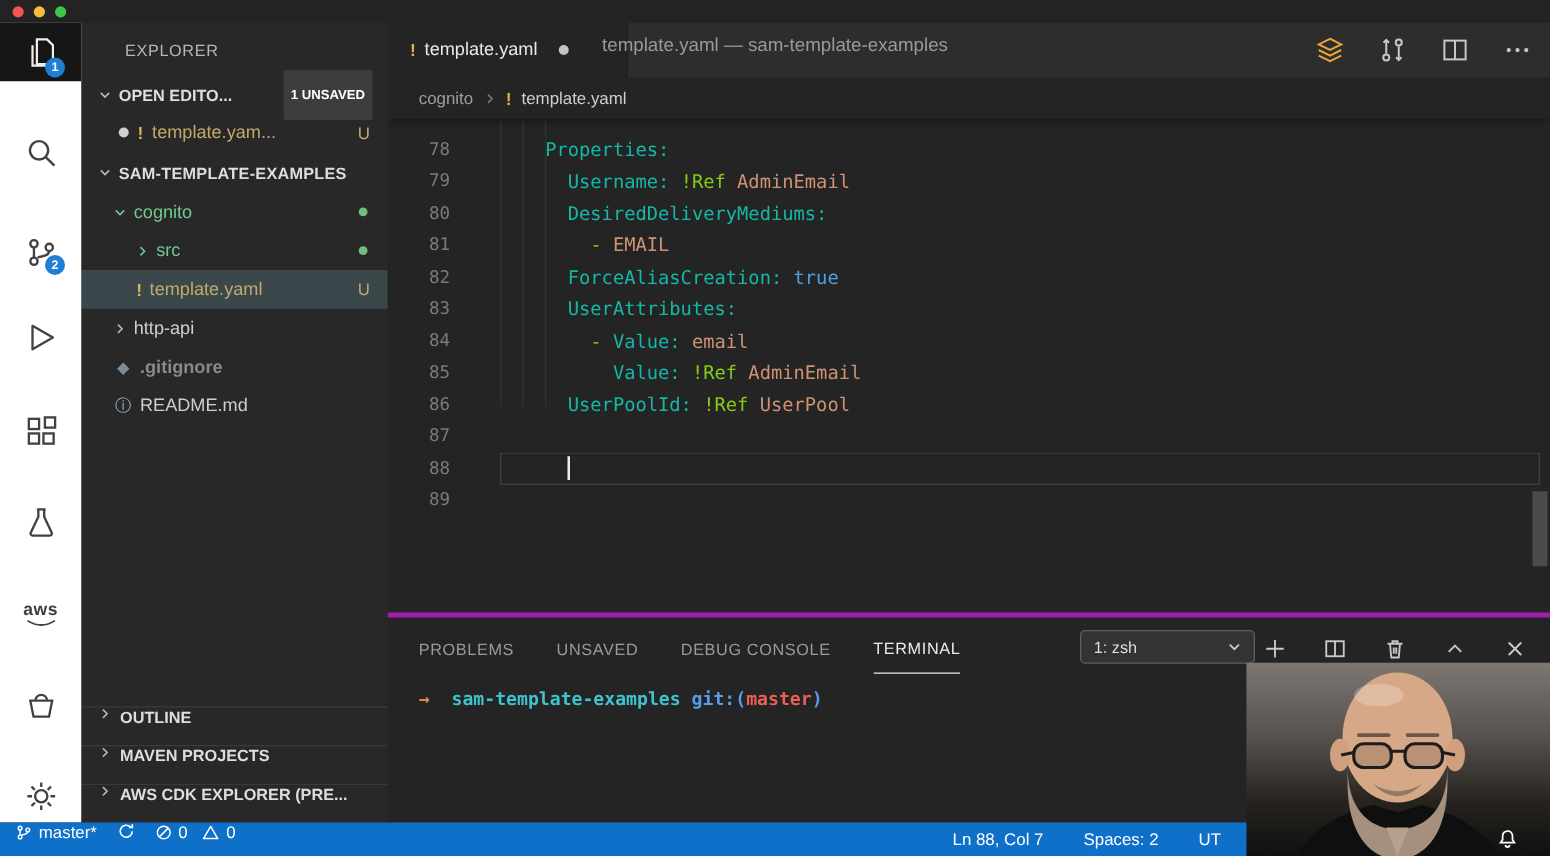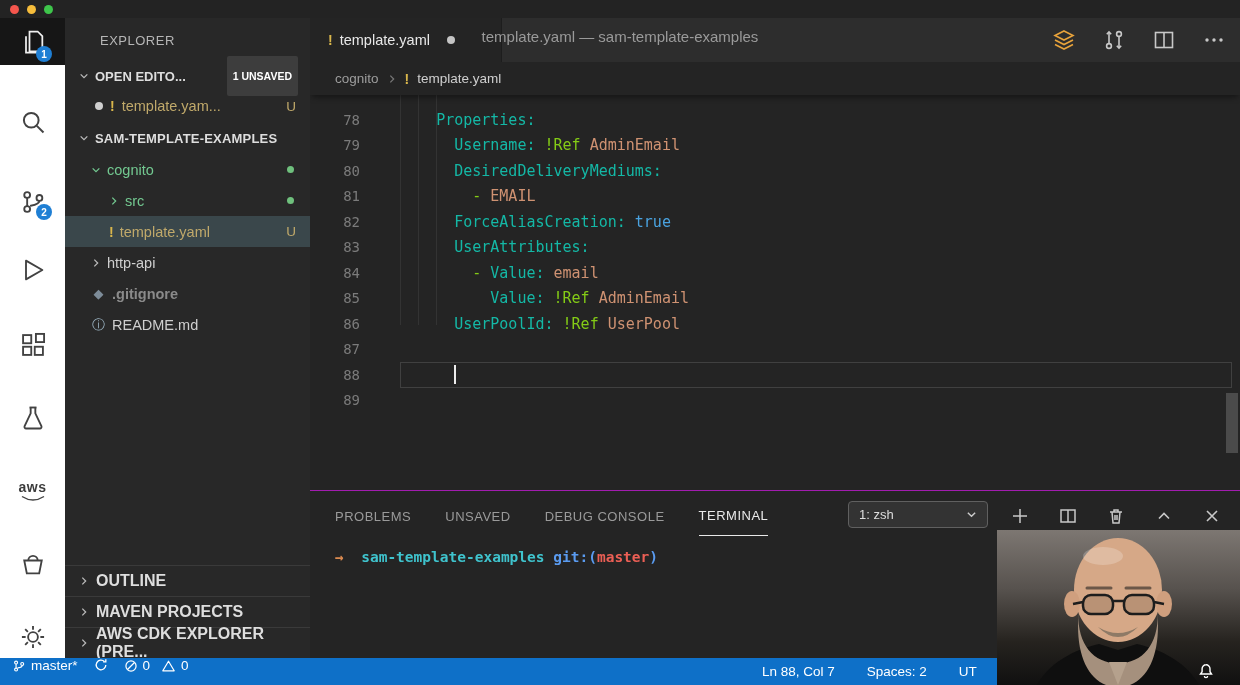--- a/index.html
+++ b/index.html
@@ -36,21 +36,21 @@
   .suffix-u { margin-left:auto; margin-right:14px; color:#c0a96a; font-size:13.5px; }
   .oe-badge { margin-left:auto; margin-right:12px; background:#3d3d3d; color:#fff; font-size:10.5px; font-weight:bold; padding:14px 6px; border-radius:2px; }
   .tree-row { height:31px; padding-left:26px; gap:6px; }
   .tree-row.lvl1 { padding-left:44px; }
   .tree-row.selected { background:#3a474b; }
   .git-green { color:#73c991; }
   .git-gray { color:#8a8a8a;font-weight:bold; }
   .green-dot { width:7px; height:7px; border-radius:50%; background:#6fc07d; margin-left:auto; margin-right:16px; flex:0 0 7px; }
   .tree-icon { font-size:13px; color:#9ab2c0; width:15px; text-align:center; }
   .sb-bottom { position:absolute; bottom:0; left:0; width:245px; }
-  .sb-section { height:31px; display:flex; align-items:center; padding-left:14px; gap:7px; font-weight:bold; font-size:16px; color:#dedede; border-top:1px solid #3a3a3a; }
+  .sb-section { height:31px; display:flex; align-items:flex-start; padding-left:14px; gap:7px; font-weight:bold; font-size:13px; color:#dedede; border-top:1px solid #3a3a3a; }
   .chev { flex:0 0 10px; }
   
   .tabstrip { position:absolute; top:18px; left:310px; width:930px; height:44px; background:#2d2d2d; z-index:3; }
   .tab { position:absolute; top:0; left:0; width:192px; height:44px; background:#242424; display:flex; align-items:center; padding-left:18px; gap:7px; border-right:1px solid #1d1d1d; }
   .tab-label { color:#e8e8e8; font-size:14.5px; }
   .tab-dot { width:8px; height:8px; border-radius:50%; background:#c4c4c4; margin-left:10px; }
   .strip-actions { position:absolute; top:0; right:14px; height:44px; display:flex; align-items:center; gap:26px; }
   .breadcrumbs { position:absolute; top:62px; left:310px; width:930px; height:33px; background:#242424;
                  display:flex; align-items:center; padding-left:25px; gap:8px; font-size:13.5px; z-index:2;
                  box-shadow:0 4px 6px -2px rgba(0,0,0,.45); }
@@ -60,25 +60,25 @@
   .code-line { display:flex; height:25.5px; align-items:center; white-space:pre;
                font-family:"DejaVu Sans Mono",monospace; font-size:15px; }
   .line-num { flex:0 0 50px; text-align:right; color:#7b7b7b; font-size:14px; }
   .code-text { margin-left:40px; flex:1; height:25.5px; display:flex; align-items:center; }
   .code-line.current .code-text { box-shadow:inset 0 0 0 1px rgba(255,255,255,.13); }
   .tok-plain{color:#d4d4d4}.tok-key{color:#14b8a6}.tok-tag{color:#84cc16}.tok-val{color:#cf9272}.tok-bool{color:#4aa3e0}
   .cursor { display:inline-block; width:2px; height:19px; background:#ececec; }
   .guide { position:absolute; top:95px; height:230px; width:1px; background:rgba(255,255,255,.07); z-index:1; }
   .scroll-thumb { position:absolute; left:1226px; top:393px; width:12px; height:60px; background:rgba(255,255,255,.18); z-index:2; }
   
-  .panel { position:absolute; top:490px; left:310px; width:930px; height:188px; background:#242424; border-top:1px solid #a21caf; }
+  .panel { position:absolute; top:490px; left:310px; width:930px; height:188px; background:#242424; border-top:4px solid #a21caf; }
   .panel-tabs { position:absolute; top:0; left:25px; height:48px; display:flex; align-items:center; gap:34px; }
   .panel-tab { font-size:13px; letter-spacing:.5px; color:#9a9a9a; padding:14px 0 12px; }
   .panel-tab.active { color:#eaeaea; border-bottom:1.5px solid #e8e8e8; }
-  .shell-select { position:absolute; top:10px; left:538px; width:140px; height:27px; background:#333; border:1px solid #606060;
+  .shell-select { position:absolute; top:10px; left:554px; width:140px; height:27px; background:#333; border:1px solid #606060;
                   border-radius:4px; color:#ddd; font-size:13px; display:flex; align-items:center; justify-content:space-between; padding:0 10px; }
   .panel-actions { position:absolute; top:15px; left:700px; display:flex; gap:28px; align-items:center; }
   .terminal-line { position:absolute; top:58px; left:25px; font-family:"DejaVu Sans Mono",monospace; font-size:14.5px; white-space:pre; }
   .t-arrow{color:#da8a50;font-weight:bold}.t-plain{color:#ccc}.t-dir{color:#3fc3cd;font-weight:bold}
   .t-git{color:#5a9bf0;font-weight:bold}.t-branch{color:#ec5f55;font-weight:bold}
   
   .statusbar { position:absolute; top:658px; left:0; width:1240px; height:27px; background:#0e70c8; color:#fff; font-size:13.5px; z-index:40; }
   .status-left { position:absolute; left:12px; top:0; height:27px; display:flex; align-items:flex-start; gap:16px; }
   .status-item { display:flex; align-items:center; gap:5px; }
   .status-right { position:absolute; left:762px; top:0; height:27px; display:flex; align-items:center; gap:32px; }

